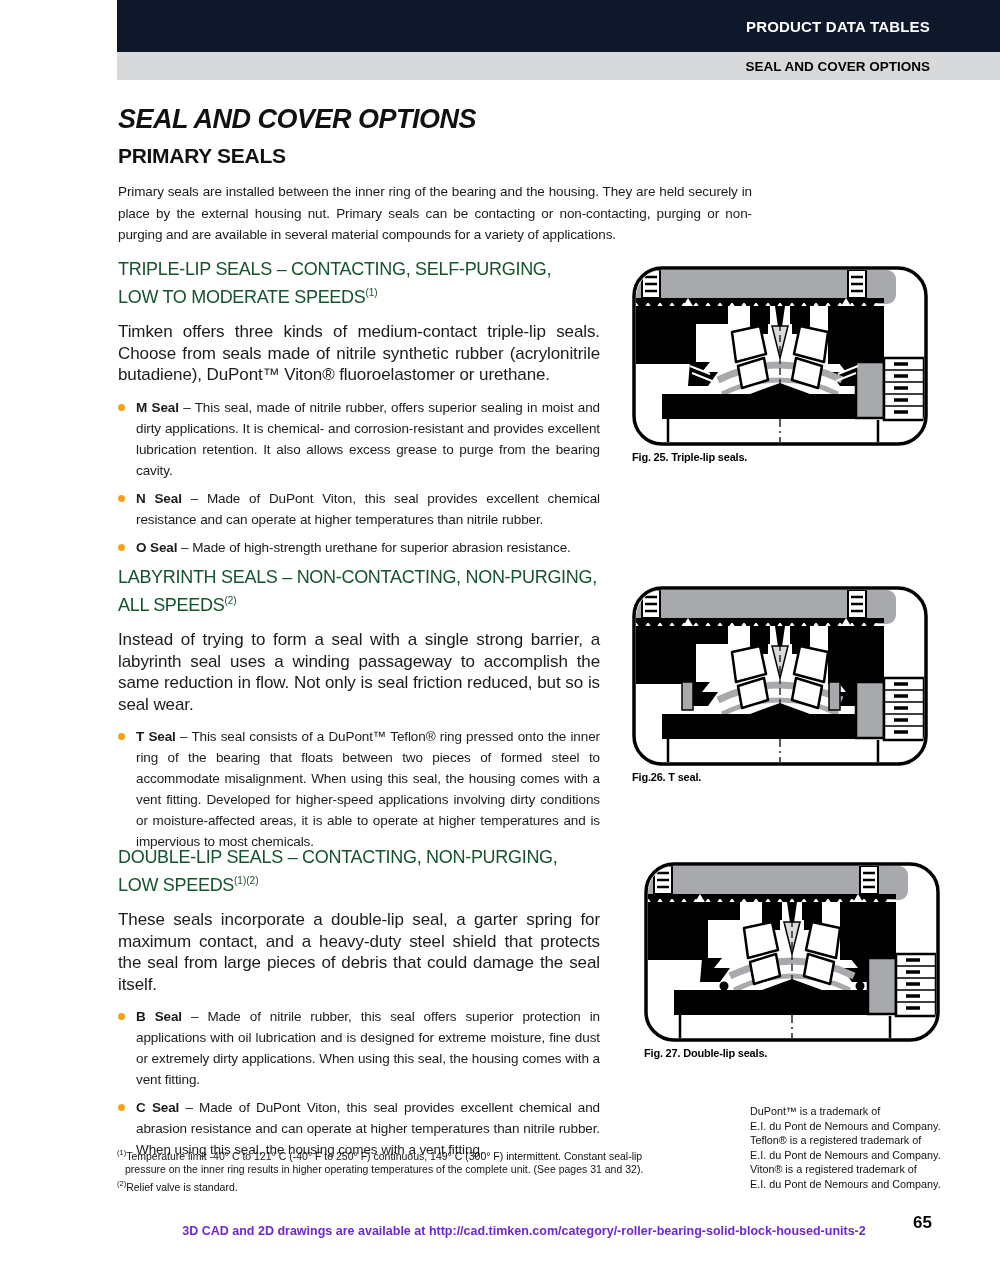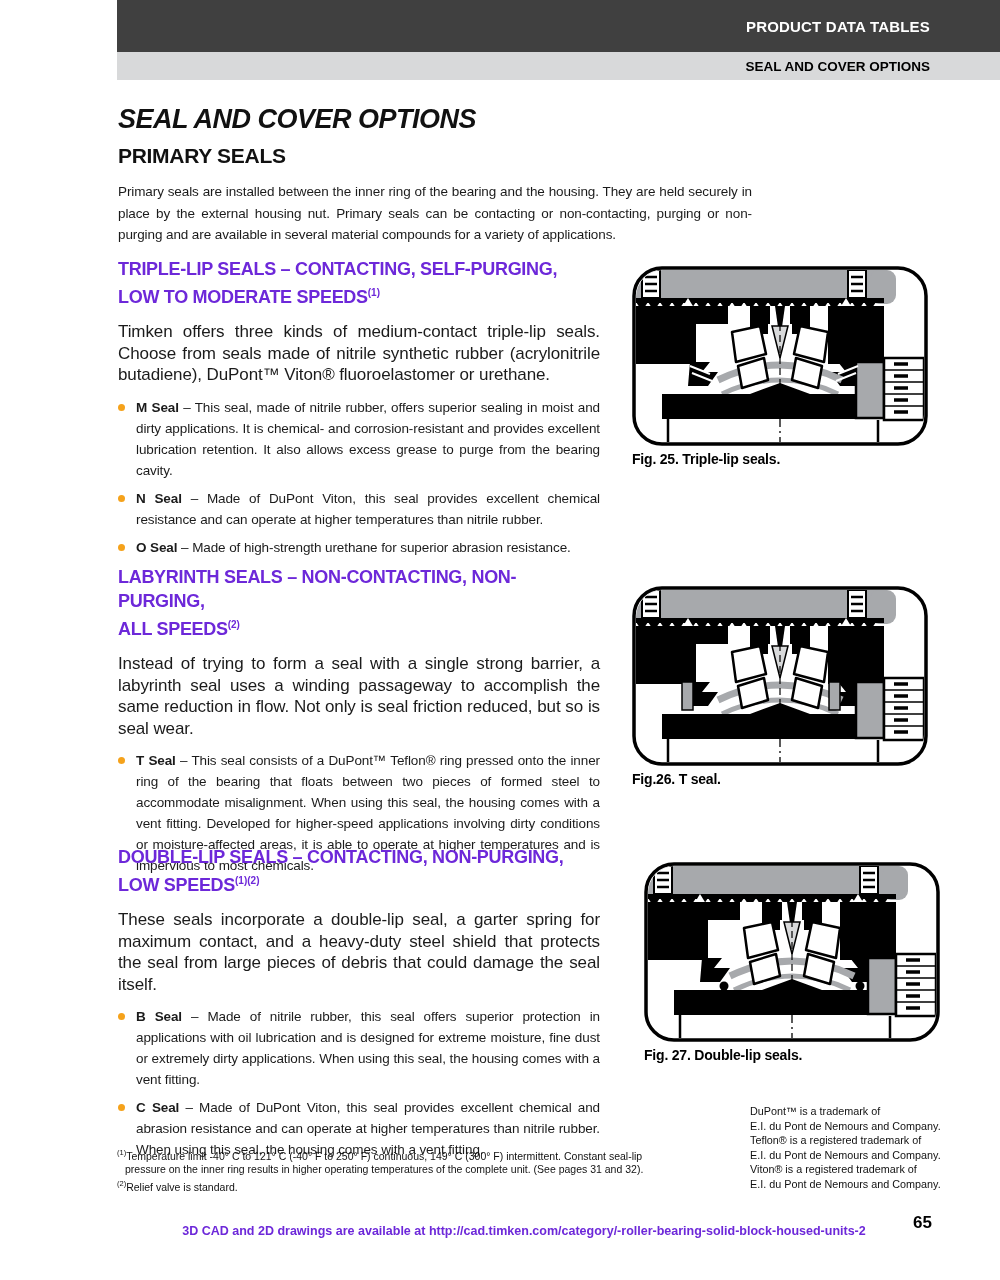--- a/index.html
+++ b/index.html
@@ -1,43 +1,43 @@
 <!DOCTYPE html>
 <html><head>
 <meta charset="utf-8">
 <style>
   html,body{margin:0;padding:0;background:#fff;}
   body{font-family:"Liberation Sans",sans-serif;color:#1b1b1b;}
   .page{position:relative;width:1000px;height:1280px;background:#fff;overflow:hidden;}
 
-  .bar-black{position:absolute;left:117px;top:0;right:0;height:52px;background:#404040;
+  .bar-black{position:absolute;left:117px;top:0;right:0;height:52px;background:#0f172a;
     display:flex;align-items:center;justify-content:flex-end;padding-right:70px;box-sizing:border-box;}
   .bar-black span{color:#fff;font-weight:bold;font-size:15px;letter-spacing:.2px;}
   .bar-gray{position:absolute;left:117px;top:52px;right:0;height:28px;background:#D8D9DA;
     display:flex;align-items:center;justify-content:flex-end;padding-right:70px;box-sizing:border-box;}
   .bar-gray span{color:#000;font-weight:bold;font-size:13.5px;}
 
   .title-block{position:absolute;left:118px;top:104px;width:634px;}
   h1{font-style:italic;font-size:27px;font-weight:900;margin:0;letter-spacing:-.5px;color:#111;}
   h2{font-size:21px;font-weight:bold;margin:9px 0 0;letter-spacing:-.3px;color:#111;}
   .intro{margin:13px 0 0;font-size:13.5px;line-height:21.5px;text-align:justify;letter-spacing:-.1px;}
 
   .section{position:absolute;left:118px;width:482px;}
   .s1{top:257px;} .s2{top:565px;} .s3{top:845px;}
-  .sec-head{color:#6d28d9;font-size:18px;line-height:24px;font-weight:bold;margin:0 0 12px;letter-spacing:-.3px;}
+  .sec-head{color:#14532d;font-size:18px;line-height:24px;font-weight:normal;margin:0 0 12px;letter-spacing:-.3px;}
   .sec-head sup{font-size:10px;letter-spacing:0;}
   .sec-body{font-size:17px;line-height:21.5px;text-align:justify;margin:0 0 11px;letter-spacing:-.1px;}
   .bullet{position:relative;padding-left:18px;margin:0 0 7px;font-size:13.5px;line-height:21px;letter-spacing:-.1px;text-align:justify;}
   .dot{position:absolute;left:0;top:7px;width:7px;height:7px;border-radius:50%;background:#F5A21B;}
   .bullet b{letter-spacing:-.1px;}
 
   .figure{position:absolute;left:632px;width:296px;margin:0;}
   .f1{top:266px;} .f2{top:586px;} .f3{top:862px;padding-left:12px;}
   .figure svg{display:block;width:296px;height:180px;}
-  figcaption{font-weight:bold;font-size:14px;margin-top:5px;letter-spacing:-.2px;color:#000;}
+  figcaption{font-weight:bold;font-size:11px;margin-top:5px;letter-spacing:-.2px;color:#000;}
 
   .footnotes{position:absolute;left:117px;top:1146px;width:545px;font-size:10.5px;line-height:13.5px;color:#111;}
   .footnote{padding-left:8px;text-indent:-8px;}
   .footnote sup{font-size:7.5px;}
 
   .trademarks{position:absolute;left:750px;top:1104px;font-size:10.8px;line-height:14.6px;color:#111;}
 
   .footer-text{position:absolute;left:118px;width:812px;top:1224px;text-align:center;font-weight:bold;font-size:12.5px;color:#6d28d9;}
   .page-num{position:absolute;right:68px;top:1213px;font-size:17px;font-weight:bold;color:#000;}
 

